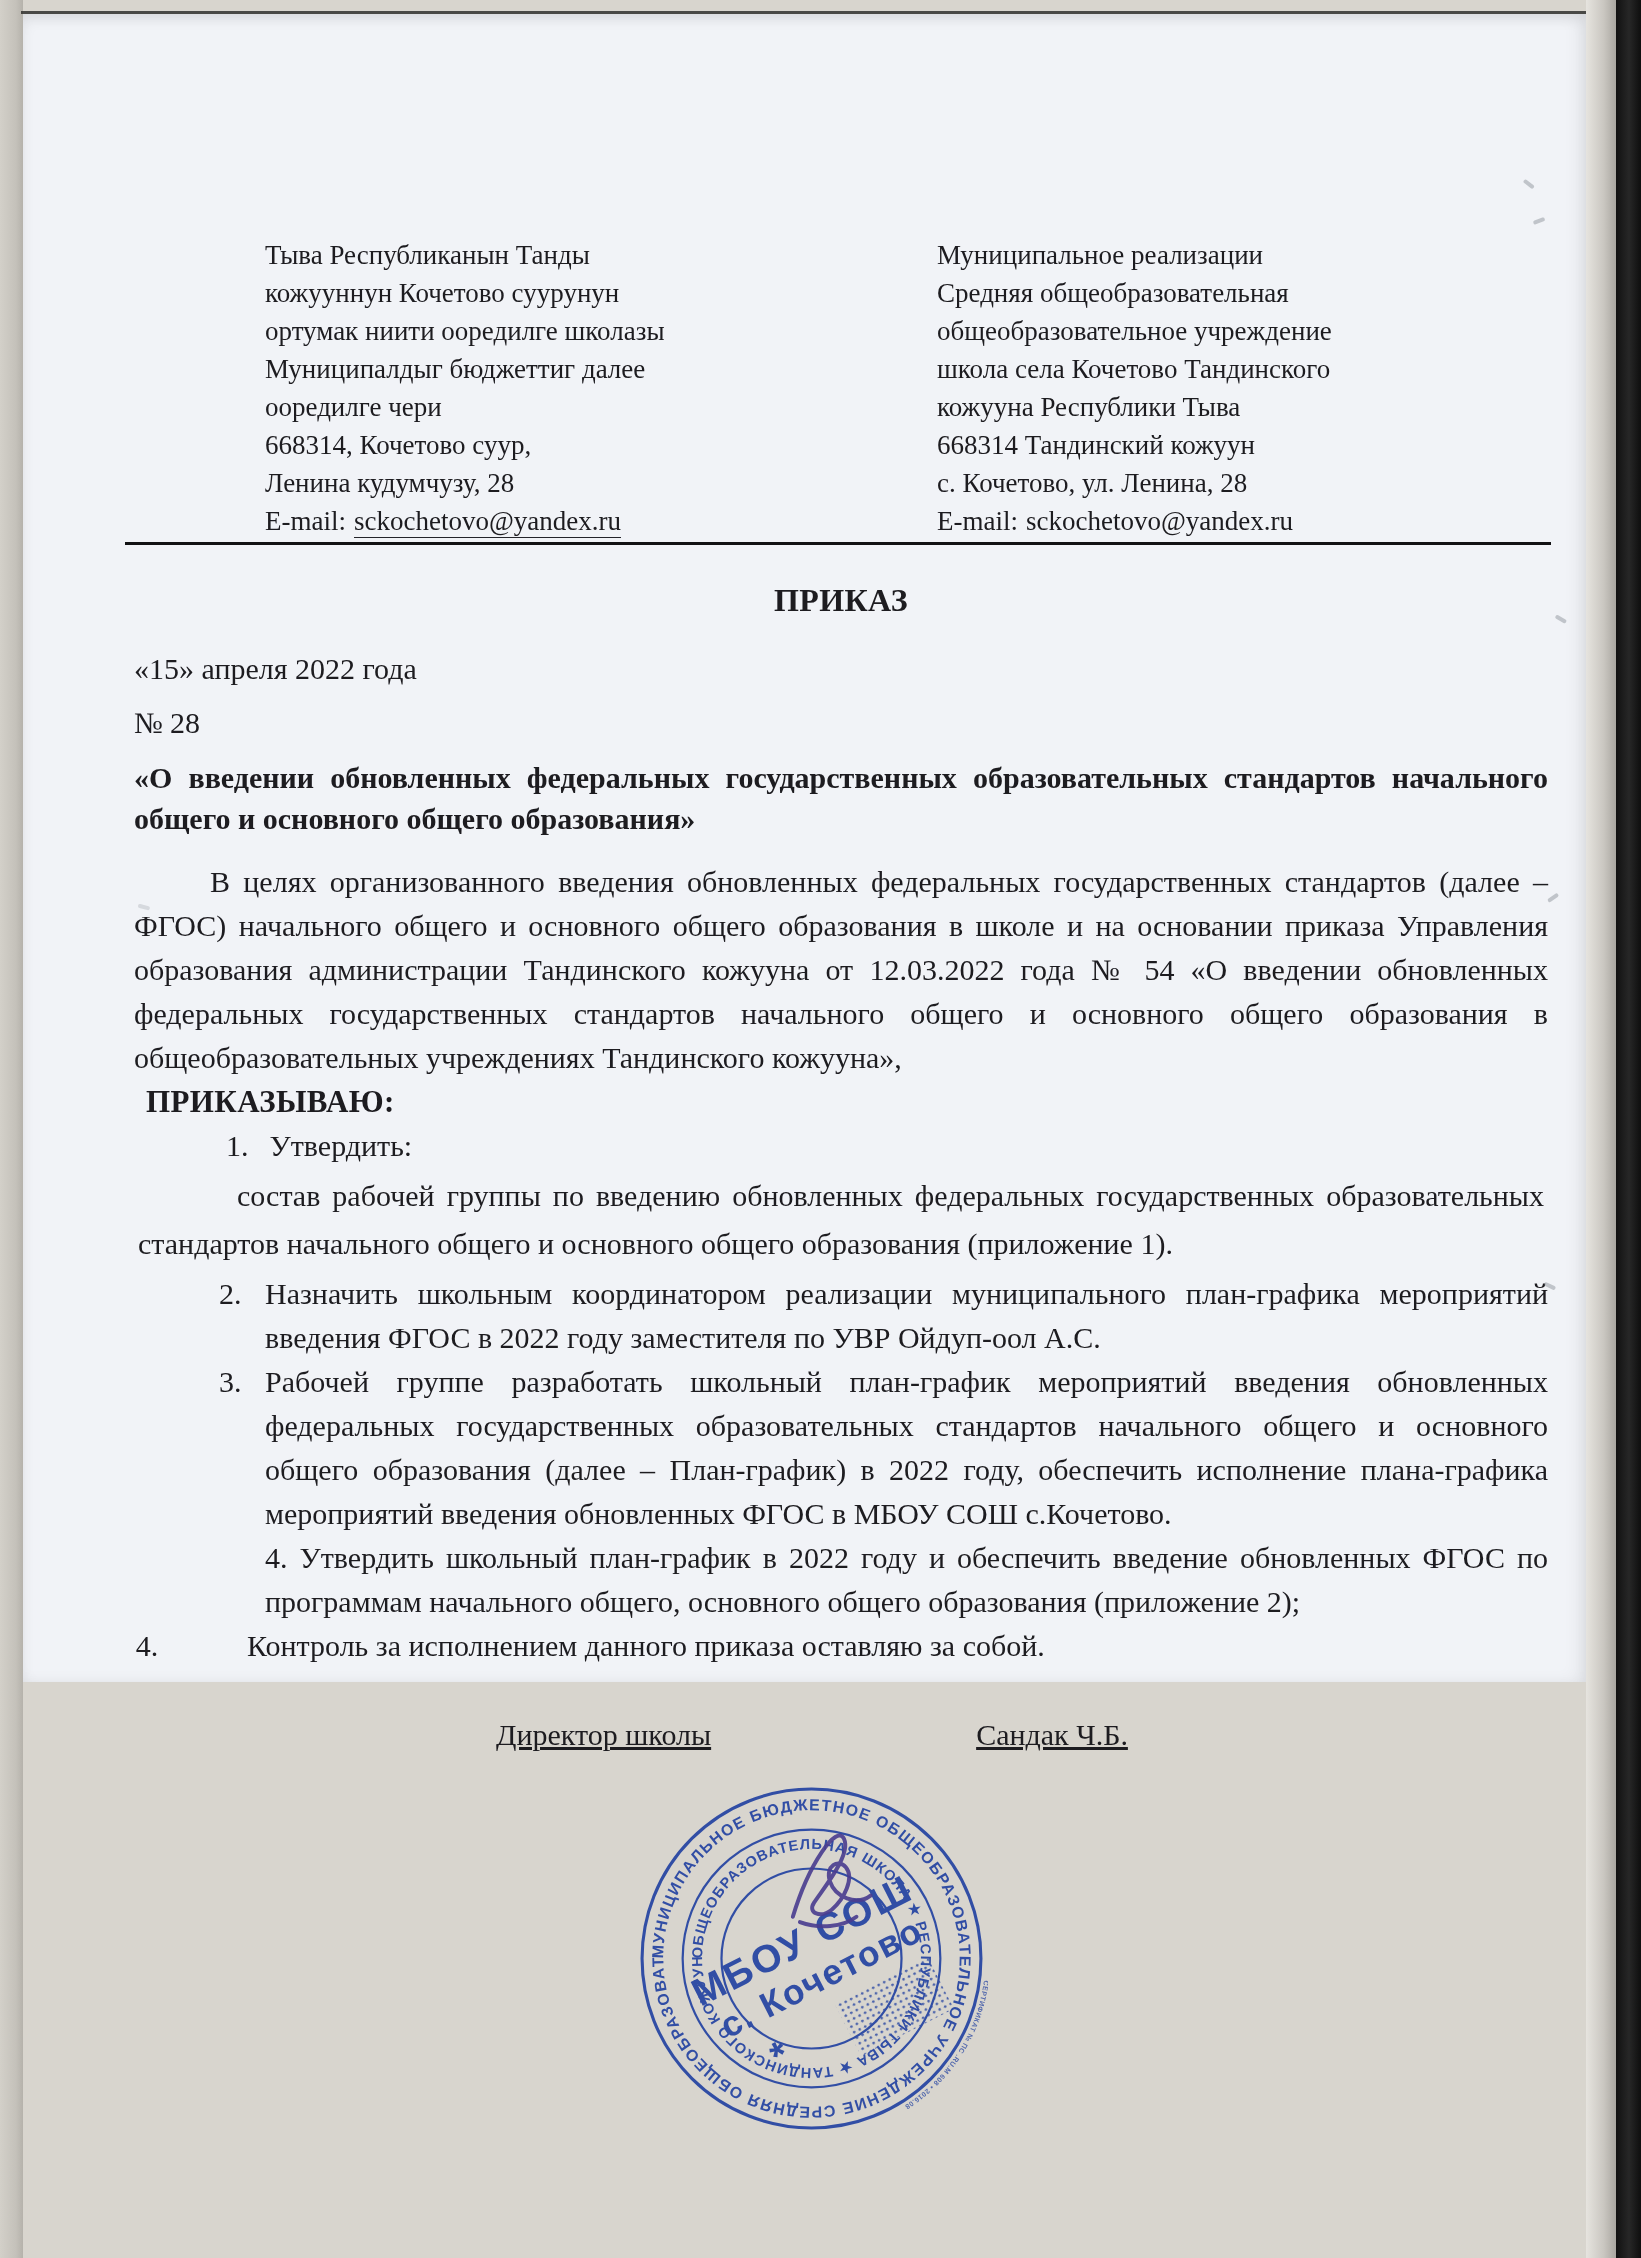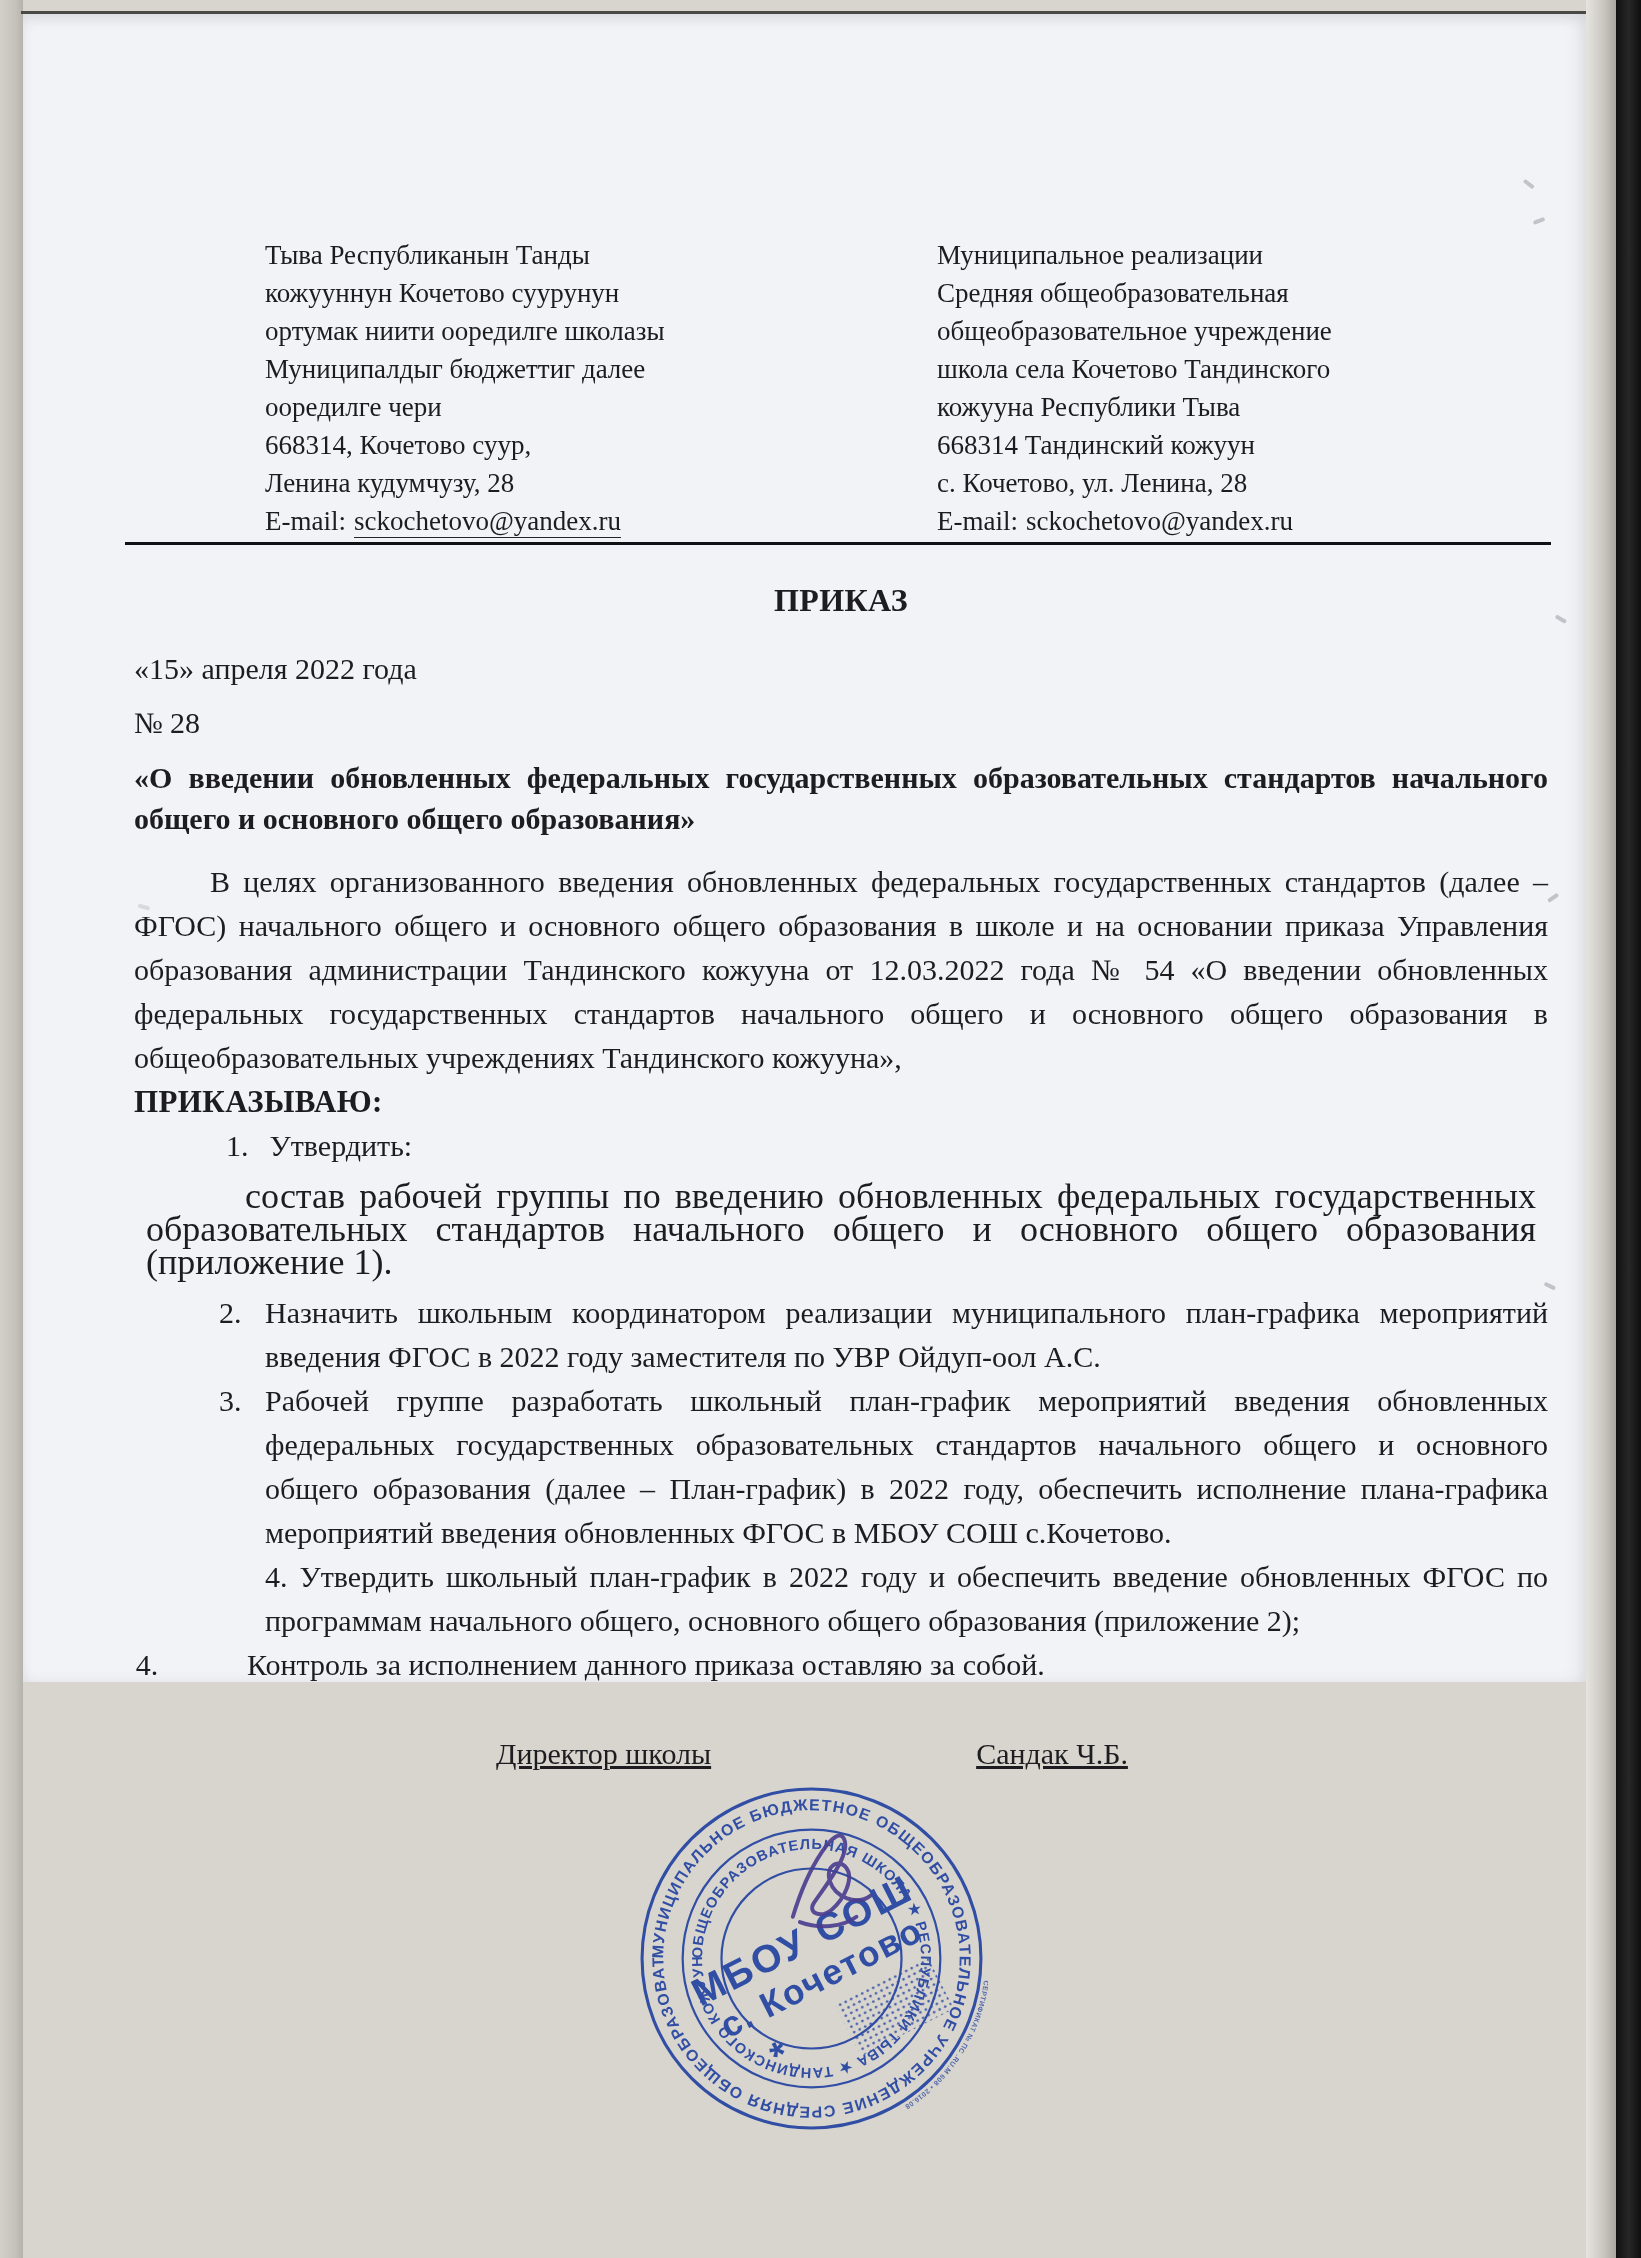--- a/index.html
+++ b/index.html
@@ -35,25 +35,25 @@
   .u{border-bottom:1.8px solid #24242a;padding-bottom:0.9px;}
   
   .rule{margin:1.8px 0 0 -8.8px;width:1426px;height:3.5px;background:#121214;}
   
   .doc-heading{margin-top:35px;text-align:center;font-weight:bold;font-size:32px;line-height:41px;letter-spacing:0.4px;}
   .date-row{margin-top:26.5px;display:flex;justify-content:space-between;font-size:30px;line-height:42px;flex-direction:column;}
   .order-number{margin-right:144px;position:relative;top:12.4px;}
   .subject{margin-top:25px;font-weight:bold;font-size:30px;line-height:41px;text-align:justify;}
   
   .preamble{margin:21px 0 0 0;font-size:30px;line-height:44px;text-align:justify;text-indent:76px;}
-  .command{font-weight:bold;font-size:31px;line-height:44px;letter-spacing:0.4px;}
+  .command{font-weight:bold;font-size:31px;line-height:44px;letter-spacing:0.4px;margin-left:12px;}
   .item-first{display:flex;font-size:30px;line-height:44px;}
   .item-first .num{margin-left:92px;}
   .item-first .txt{margin-left:21px;}
-  .sub-par{margin:12px;font-size:36px;line-height:33px;text-align:justify;text-indent:99px;}
+  .sub-par{margin:4px;font-size:30px;line-height:48px;text-align:justify;text-indent:99px;}
   .num-item{position:relative;margin-left:131px;font-size:30px;line-height:44px;text-align:justify;}
   .num-item .num{position:absolute;left:-46px;top:0;}
   .inner-par{margin:0 0 0 131px;font-size:30px;line-height:44px;text-align:justify;}
   .outer-item{position:relative;padding-left:113px;font-size:30px;line-height:44px;}
   .outer-item .num{position:absolute;left:1.8px;top:0;}
   
   .sig-row{margin-top:46px;display:flex;font-size:30px;line-height:42px;position:relative;z-index:1;text-decoration:underline;}
   .sig-role{margin-left:362px;}
   .sig-name{margin-left:265px;}
   

